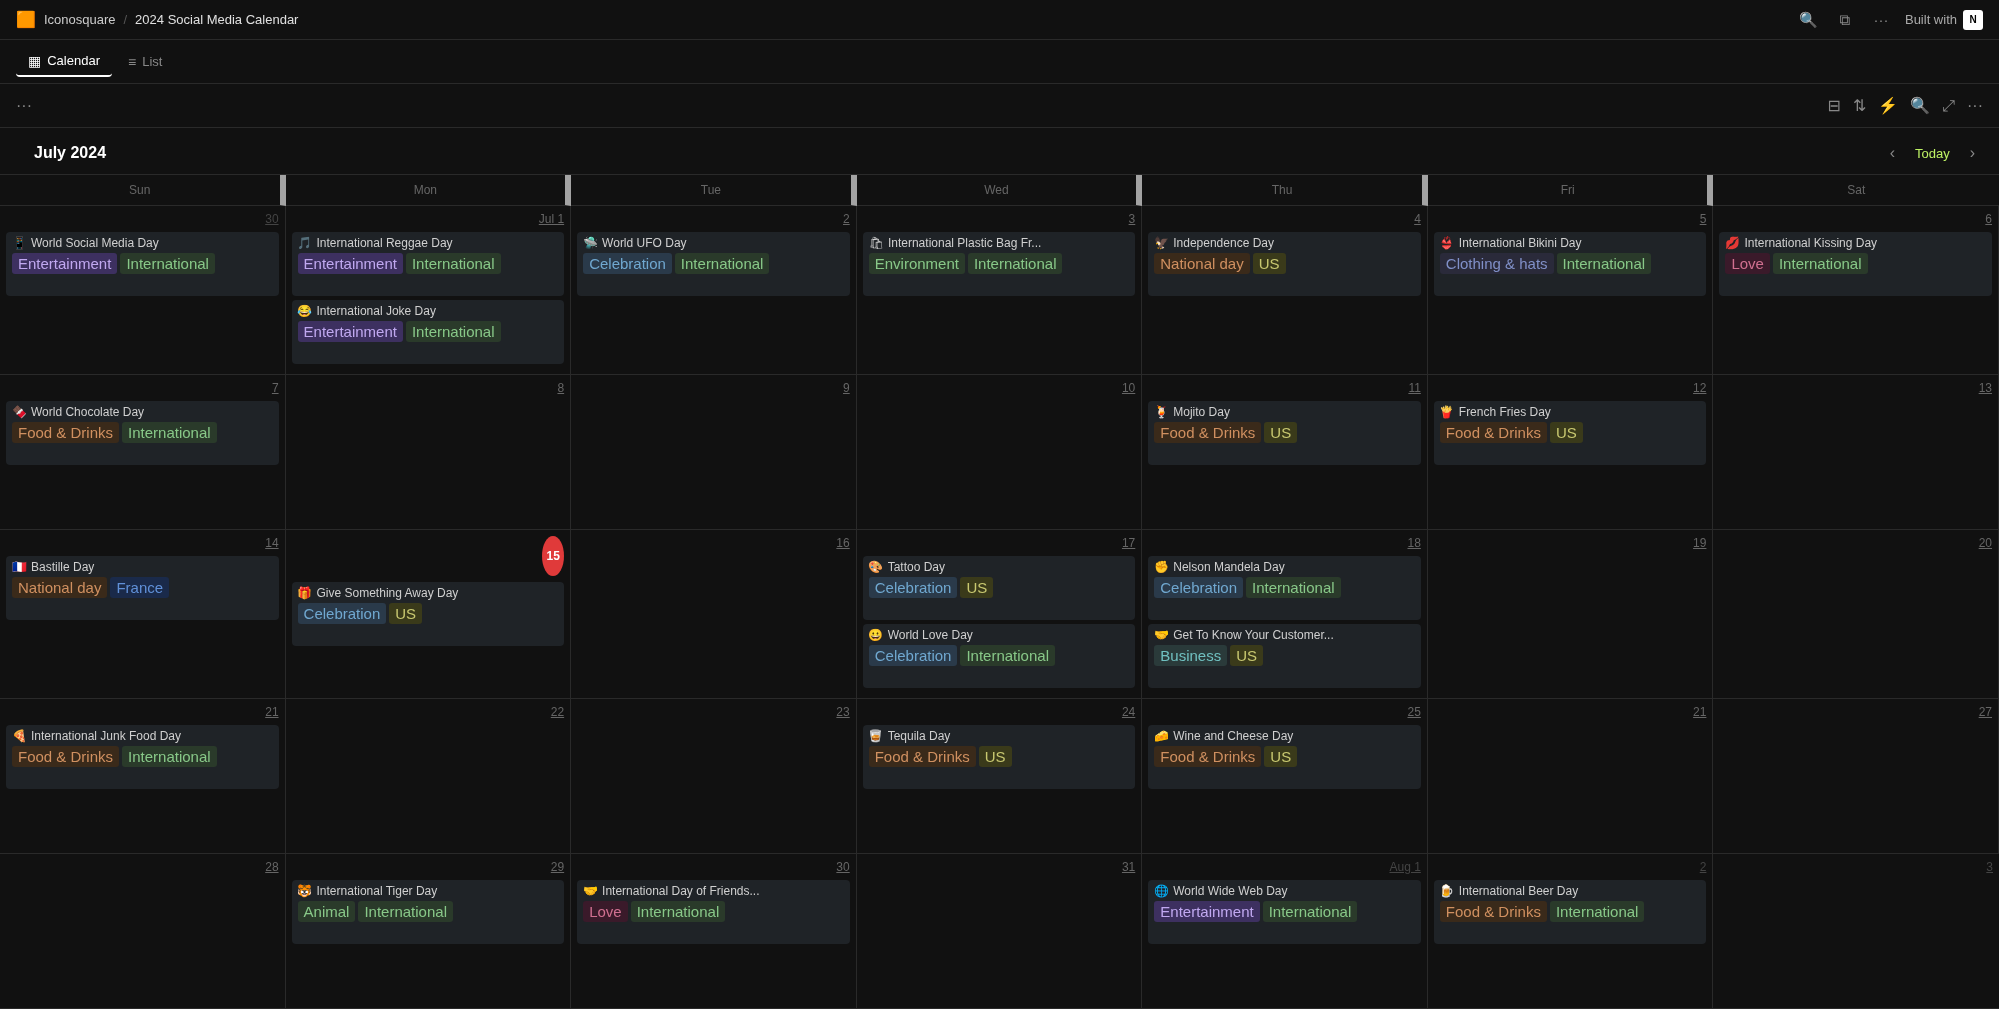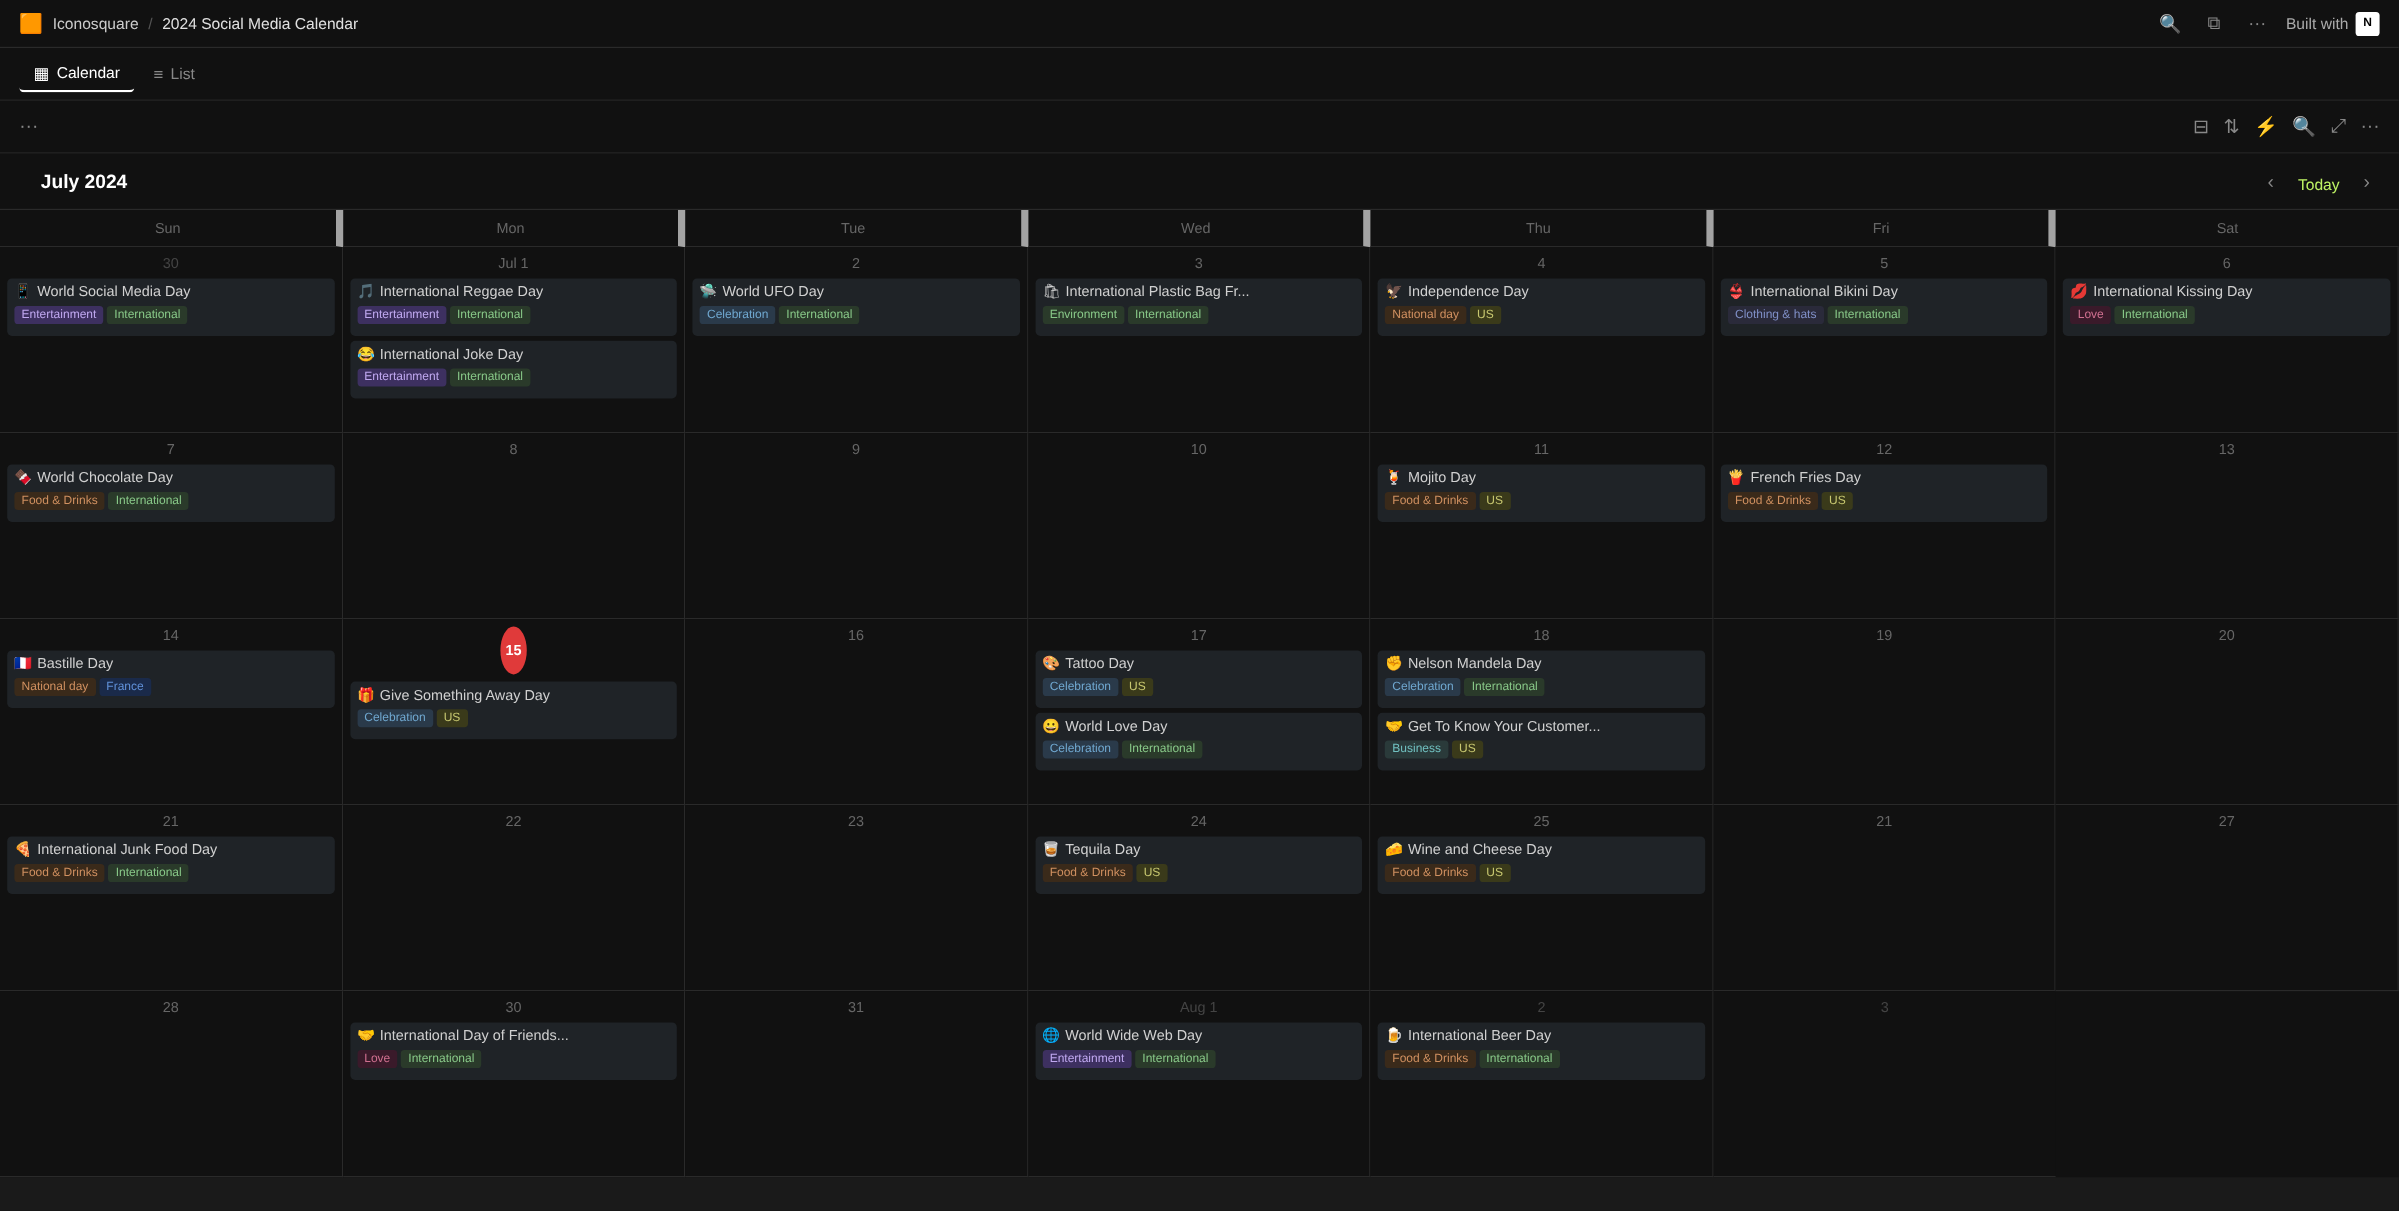--- a/index.html
+++ b/index.html
@@ -147,24 +147,25 @@
       border-bottom: 1px solid #2a2a2a;
       min-height: 155px;
       padding: 6px 6px 6px 6px;
       background: #111;
       vertical-align: top;
       position: relative;
     }
     .cal-cell:last-child { border-right: none; }
     .cal-cell.other-month .cell-date { color: #444; }
     .cell-date {
-      text-align: center;
+      text-align: right;
       font-size: 12px;
       color: #666;
       margin-bottom: 6px;
+      text-decoration: underline;
     }
     .cell-date.today-date {
       color: #fff;
     }
     .today-badge {
       display: inline-flex;
       align-items: center;
       justify-content: center;
       width: 22px; height: 40px;
       background: #e03a3a;
@@ -187,25 +188,25 @@
       color: #d0d0d0;
       font-weight: 500;
       display: flex;
       align-items: center;
       gap: 4px;
       margin-bottom: 3px;
     }
     .event-icon { font-size: 12px; }
     .tag {
       display: inline-block;
-      font-size: 10px;
+      font-size: 15px;
       padding: 2px 6px;
       border-radius: 3px;
       margin-right: 3px;
-      margin-bottom: 6px;
+      margin-bottom: 18px;
       font-weight: 500;
     }
     .tag-entertainment { background: #3d3060; color: #c0a8f0; }
     .tag-international { background: #2a3a2a; color: #88c888; }
     .tag-food { background: #3a2a1a; color: #d09060; }
     .tag-national { background: #3a2a1a; color: #d09060; }
     .tag-celebration { background: #2a3a4a; color: #70a8d0; }
     .tag-environment { background: #2a3a2a; color: #88c888; }
     .tag-us { background: #3a3a1a; color: #c8c870; }
     .tag-love { background: #3a1a2a; color: #d07090; }
@@ -441,20 +442,27 @@
       <div class="cal-cell">
         <div class="cell-date">21</div>
       </div>
       <div class="cal-cell">
         <div class="cell-date">27</div>
       </div>
       <div class="cal-cell">
         <div class="cell-date">28</div>
       </div>
       <div class="cal-cell">
+        <div class="cell-date">29</div>
+        <div class="event"><div class="event-title">
+            <span class="event-icon">🐯</span>
+            <span>International Tiger Day</span>
+          </div><span class="tag tag-animal">Animal</span><span class="tag tag-international">International</span></div>
+      </div>
+      <div class="cal-cell">
         <div class="cell-date">30</div>
         <div class="event"><div class="event-title">
             <span class="event-icon">🤝</span>
             <span>International Day of Friends...</span>
           </div><span class="tag tag-love">Love</span><span class="tag tag-international">International</span></div>
       </div>
       <div class="cal-cell">
         <div class="cell-date">31</div>
       </div>
       <div class="cal-cell other-month">

